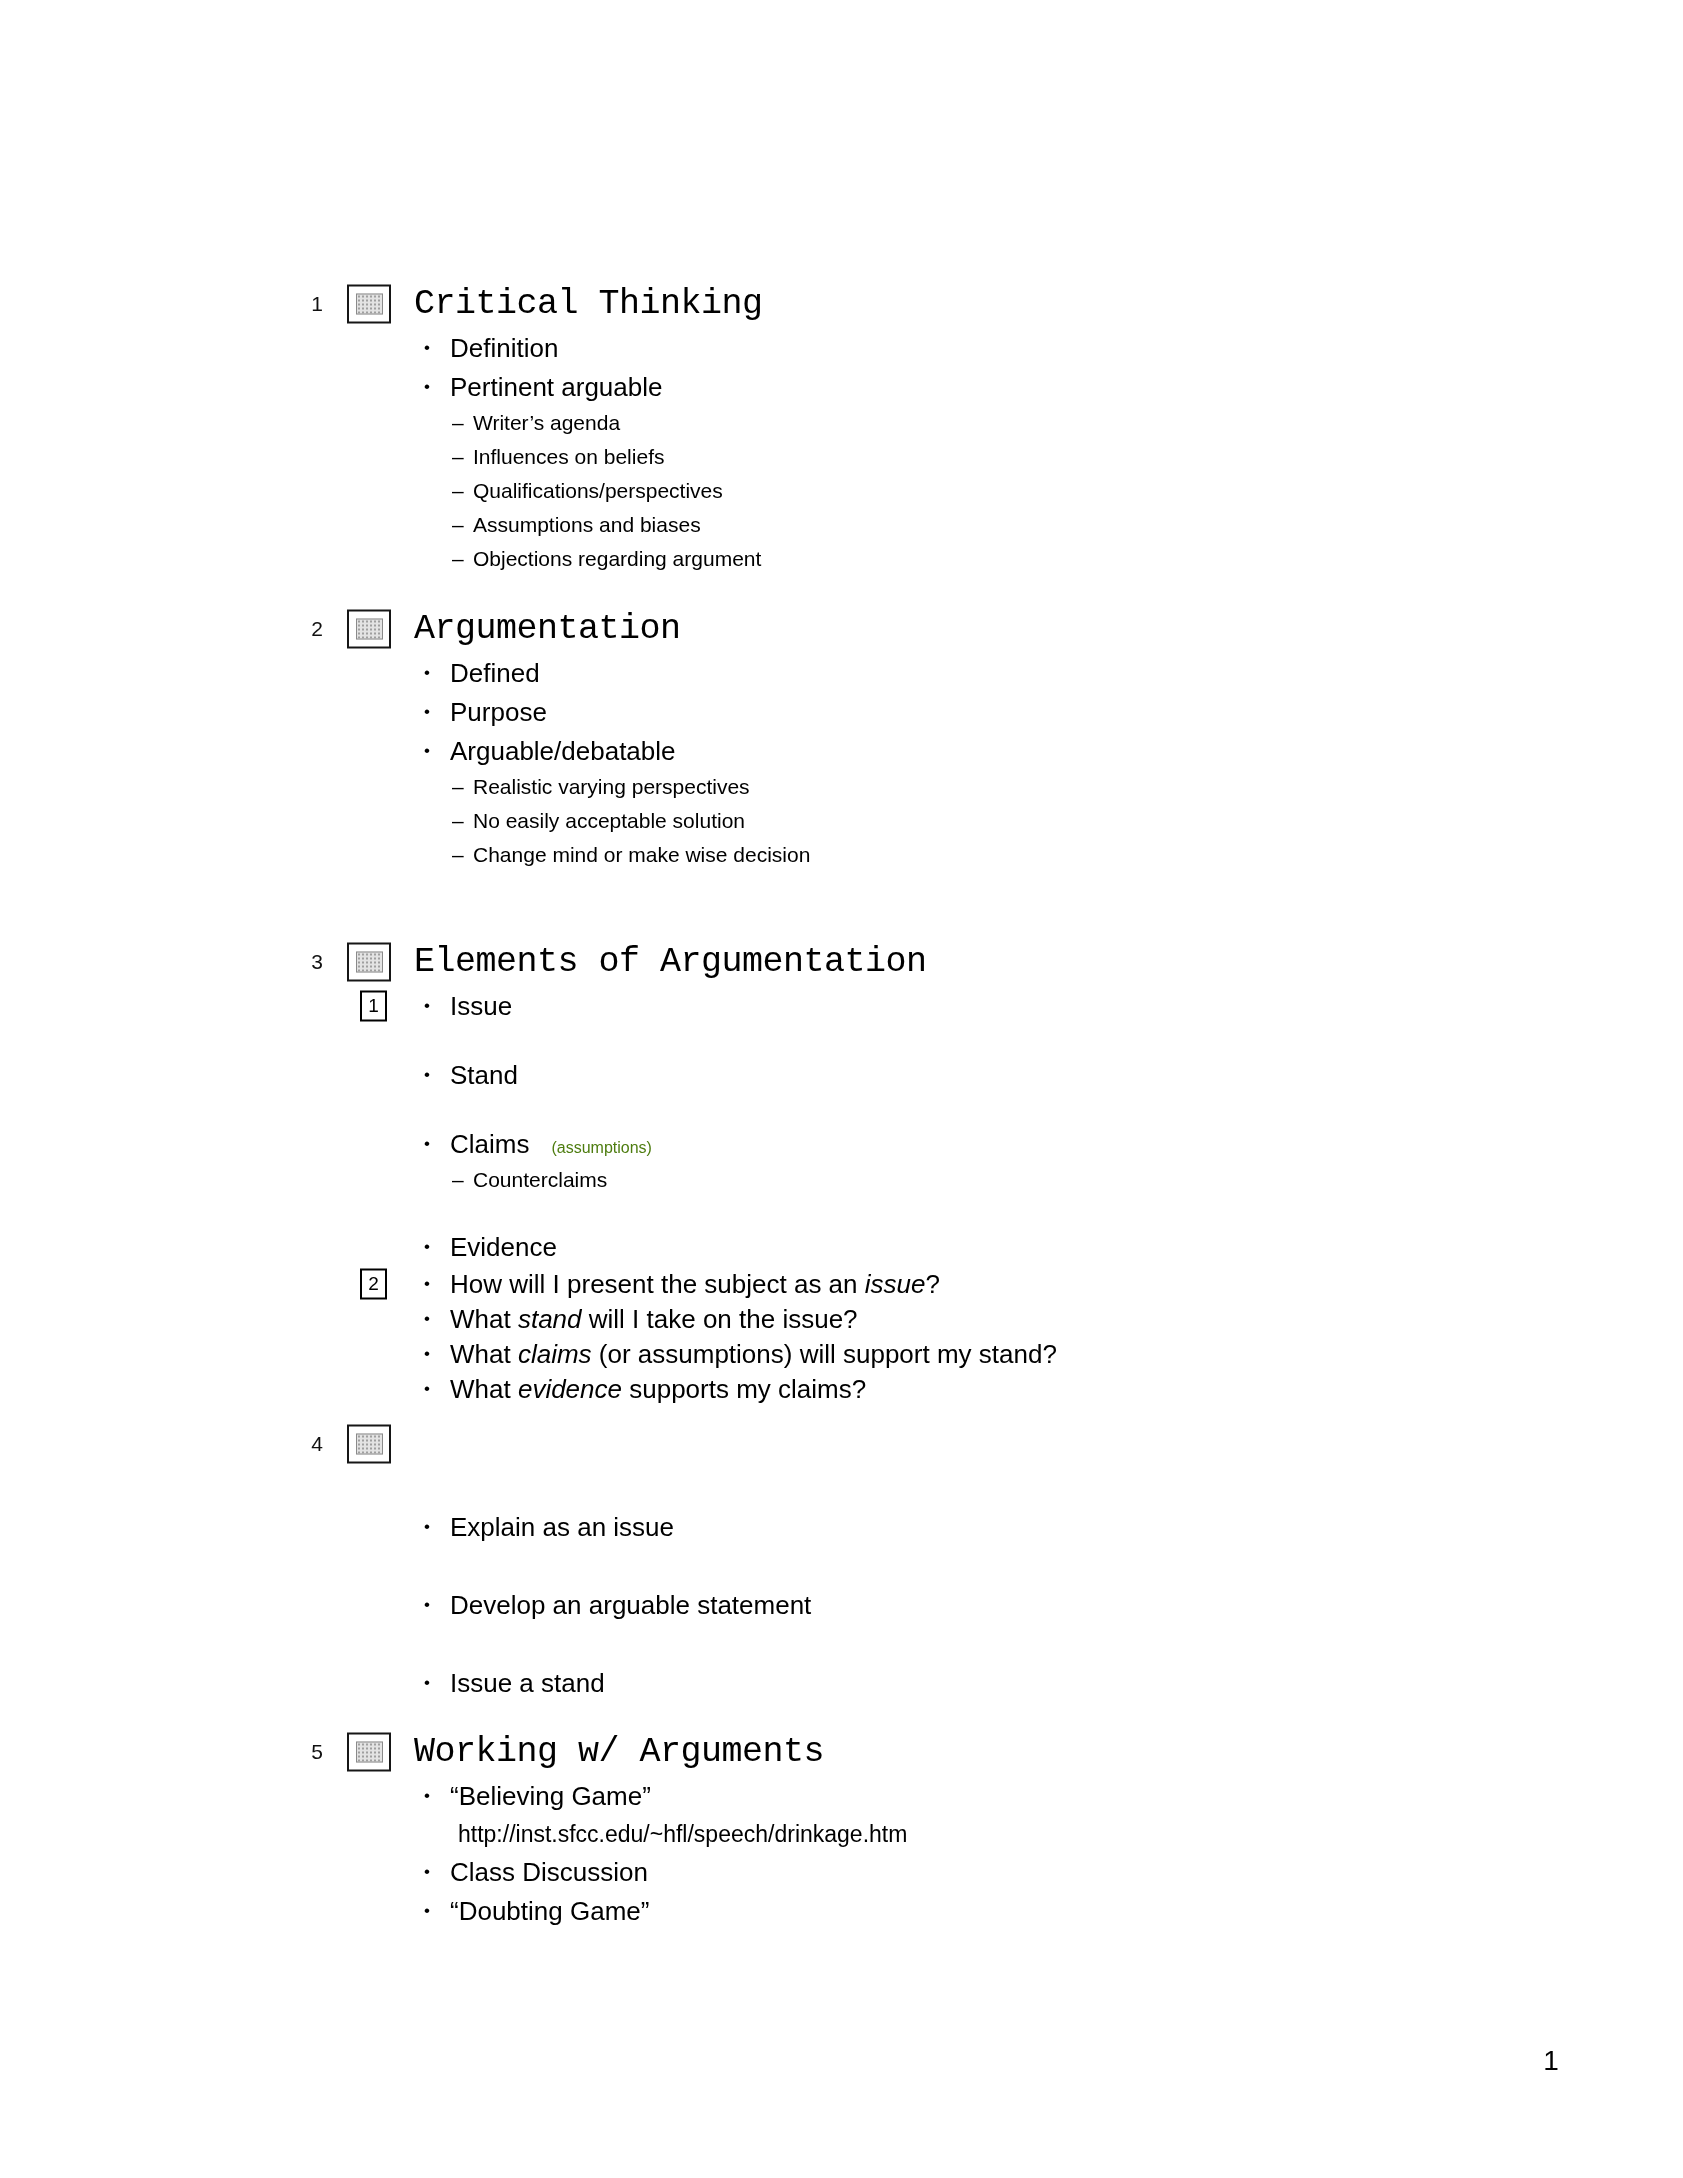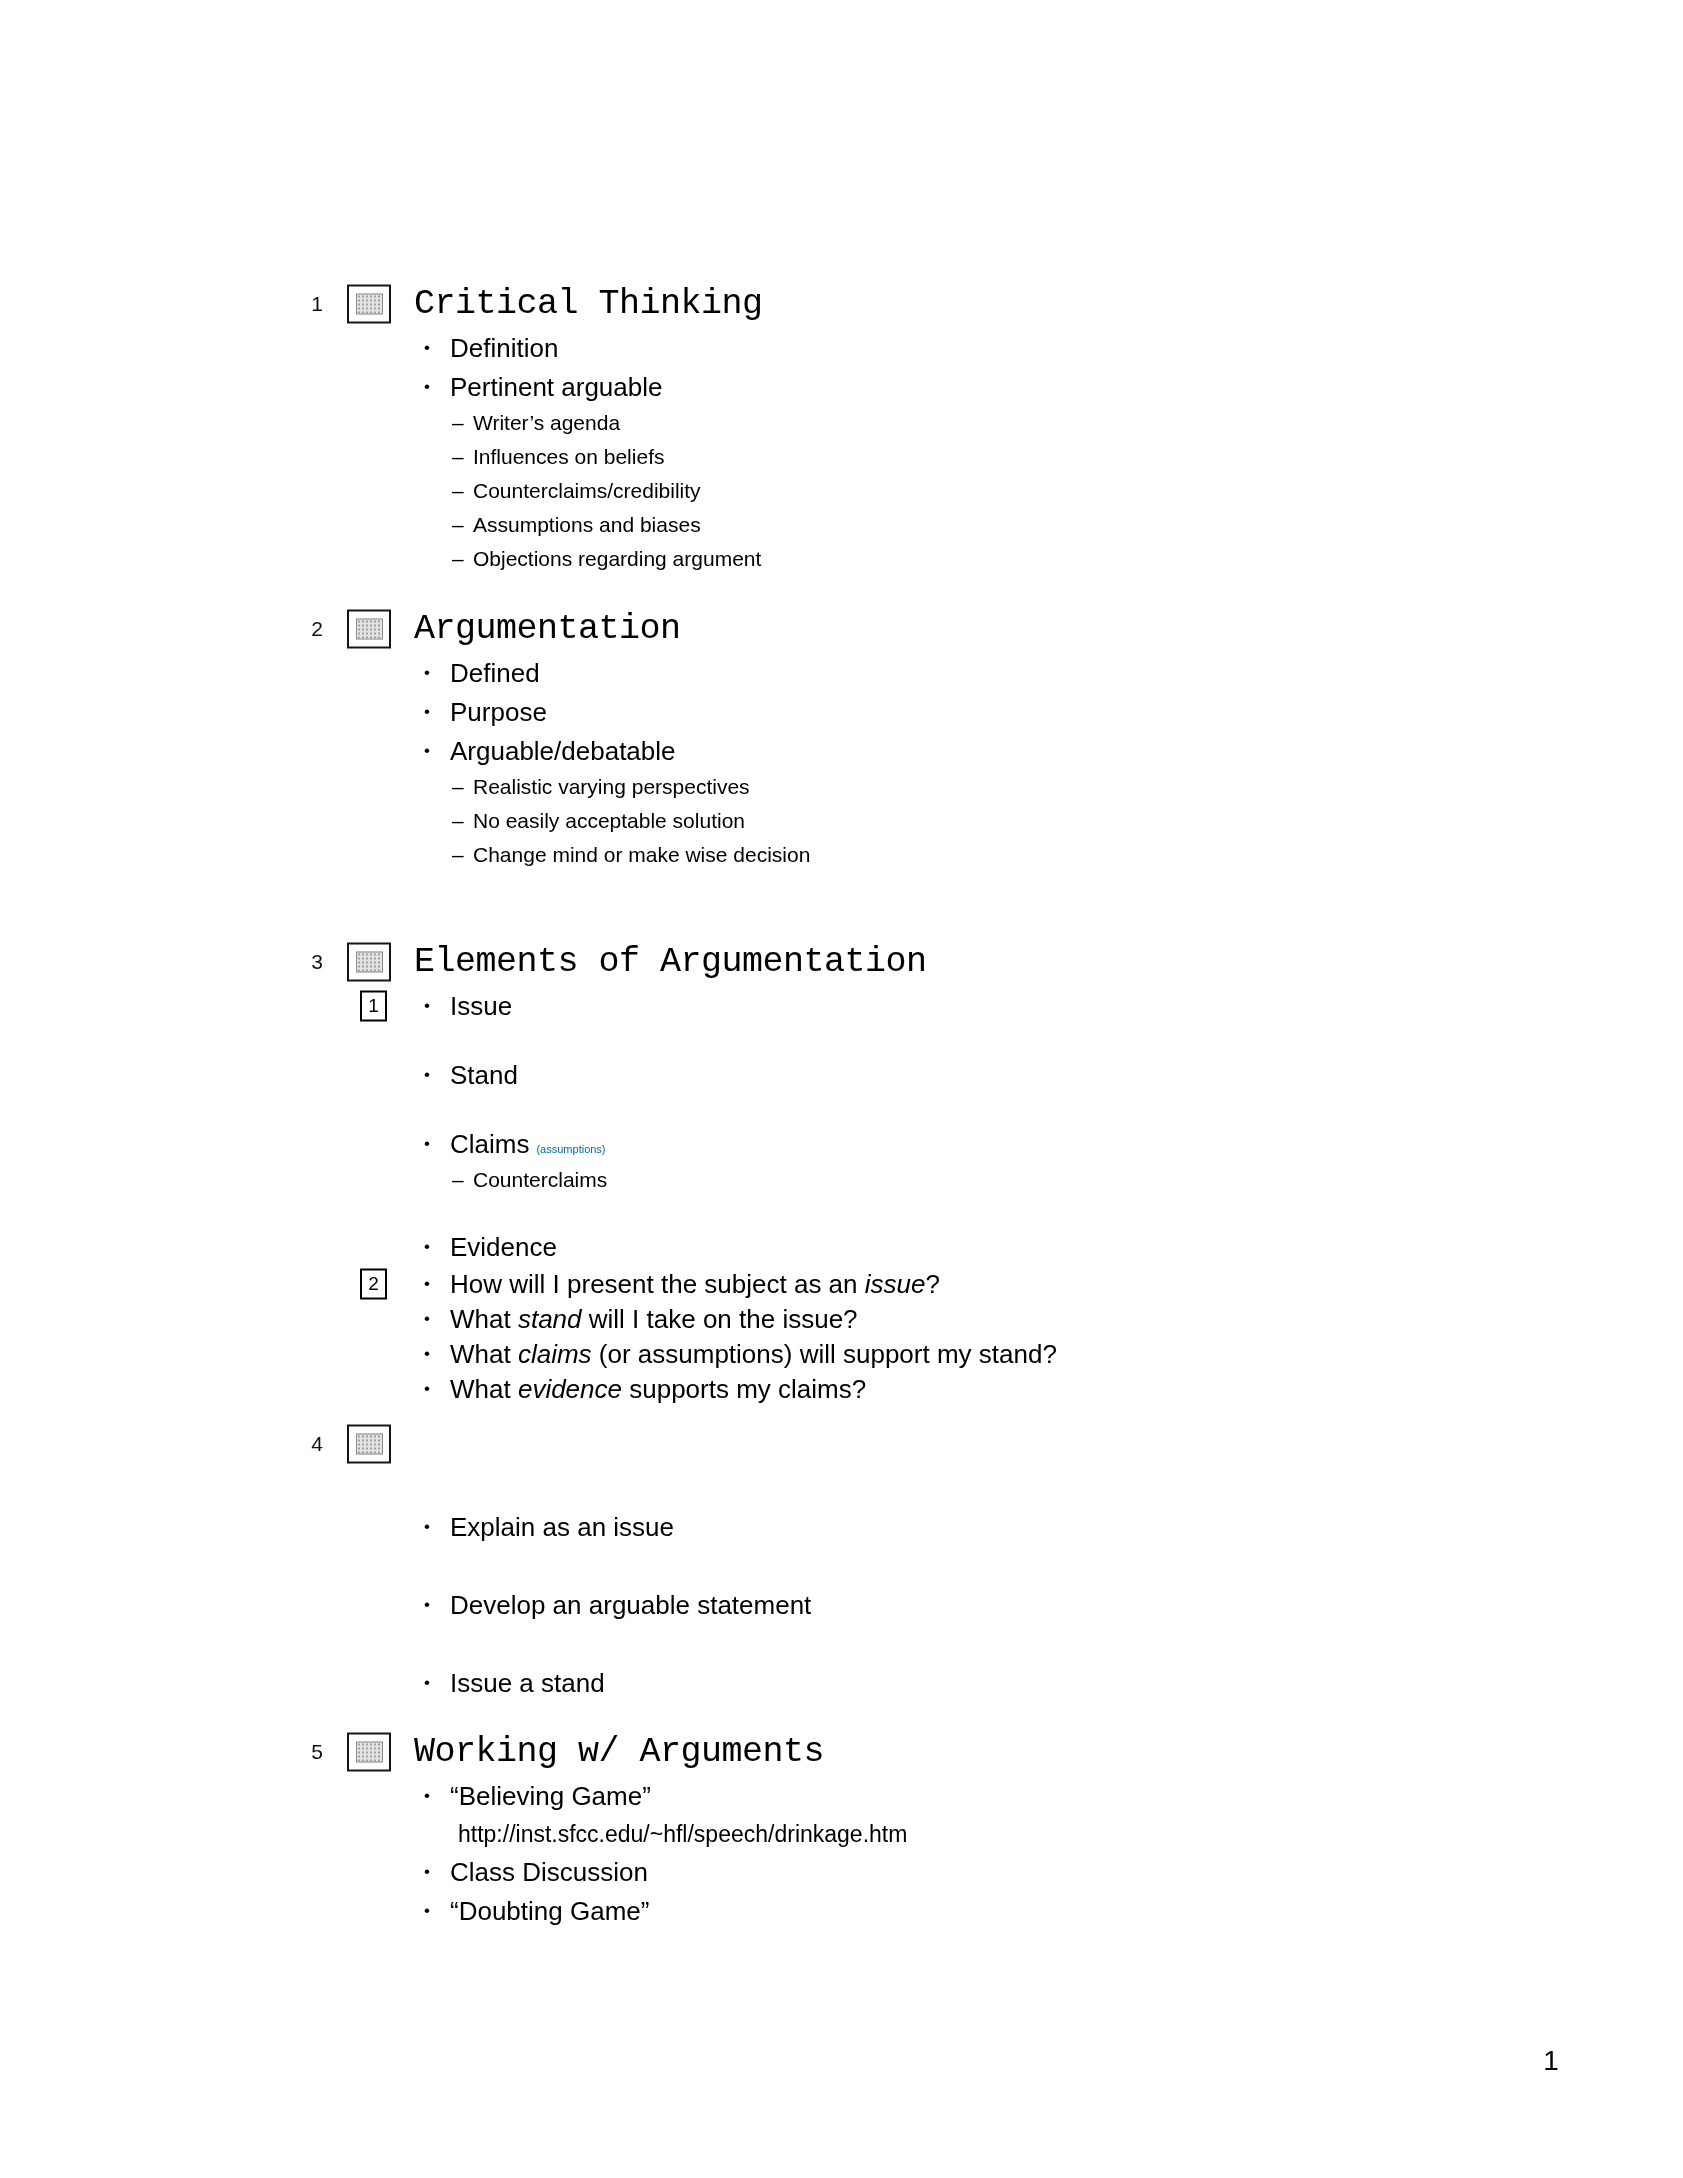--- a/index.html
+++ b/index.html
@@ -54,21 +54,21 @@
   .marker { position:absolute; top:50%; transform:translateY(-50%); }
   .marker.m1 { left:424px; font-size:17px; }
   .marker.m2 { left:452px; font-size:21px; }
 
   .txt { position:absolute; top:50%; transform:translateY(-50%); white-space:nowrap; }
   .txt.t1 { left:450px; }
   .txt.t2 { left:473px; }
   .txt.tplain { left:458px;text-align:right; }
   .txt i { font-style:italic; }
 
-  .small-suffix { font-size:11px; margin-left:7px; color:#0369a1; }
+  .small-suffix { font-size:16px; margin-left:22px; color:#4d7c0f; }
 
   .badge {
     position:absolute; left:360px; top:50%; transform:translateY(-50%);
     width:23px; height:27px; border:2px solid #000; background:#fff;
     display:flex; align-items:center; justify-content:center;
     font-size:19px;
   }
 
   .page-number {
     position:absolute; left:1535px; top:2045px; width:32px;
@@ -99,21 +99,21 @@
         <div class="line l2">
           <span class="marker m2">–</span>
           <span class="txt t2"><span>Writer’s agenda</span></span>
         </div>
         <div class="line l2">
           <span class="marker m2">–</span>
           <span class="txt t2"><span>Influences on beliefs</span></span>
         </div>
         <div class="line l2">
           <span class="marker m2">–</span>
-          <span class="txt t2"><span>Counterclaims/credibility</span></span>
+          <span class="txt t2"><span>Qualifications/perspectives</span></span>
         </div>
         <div class="line l2">
           <span class="marker m2">–</span>
           <span class="txt t2"><span>Assumptions and biases</span></span>
         </div>
         <div class="line l2">
           <span class="marker m2">–</span>
           <span class="txt t2"><span>Objections regarding argument</span></span>
         </div>
       </div>

